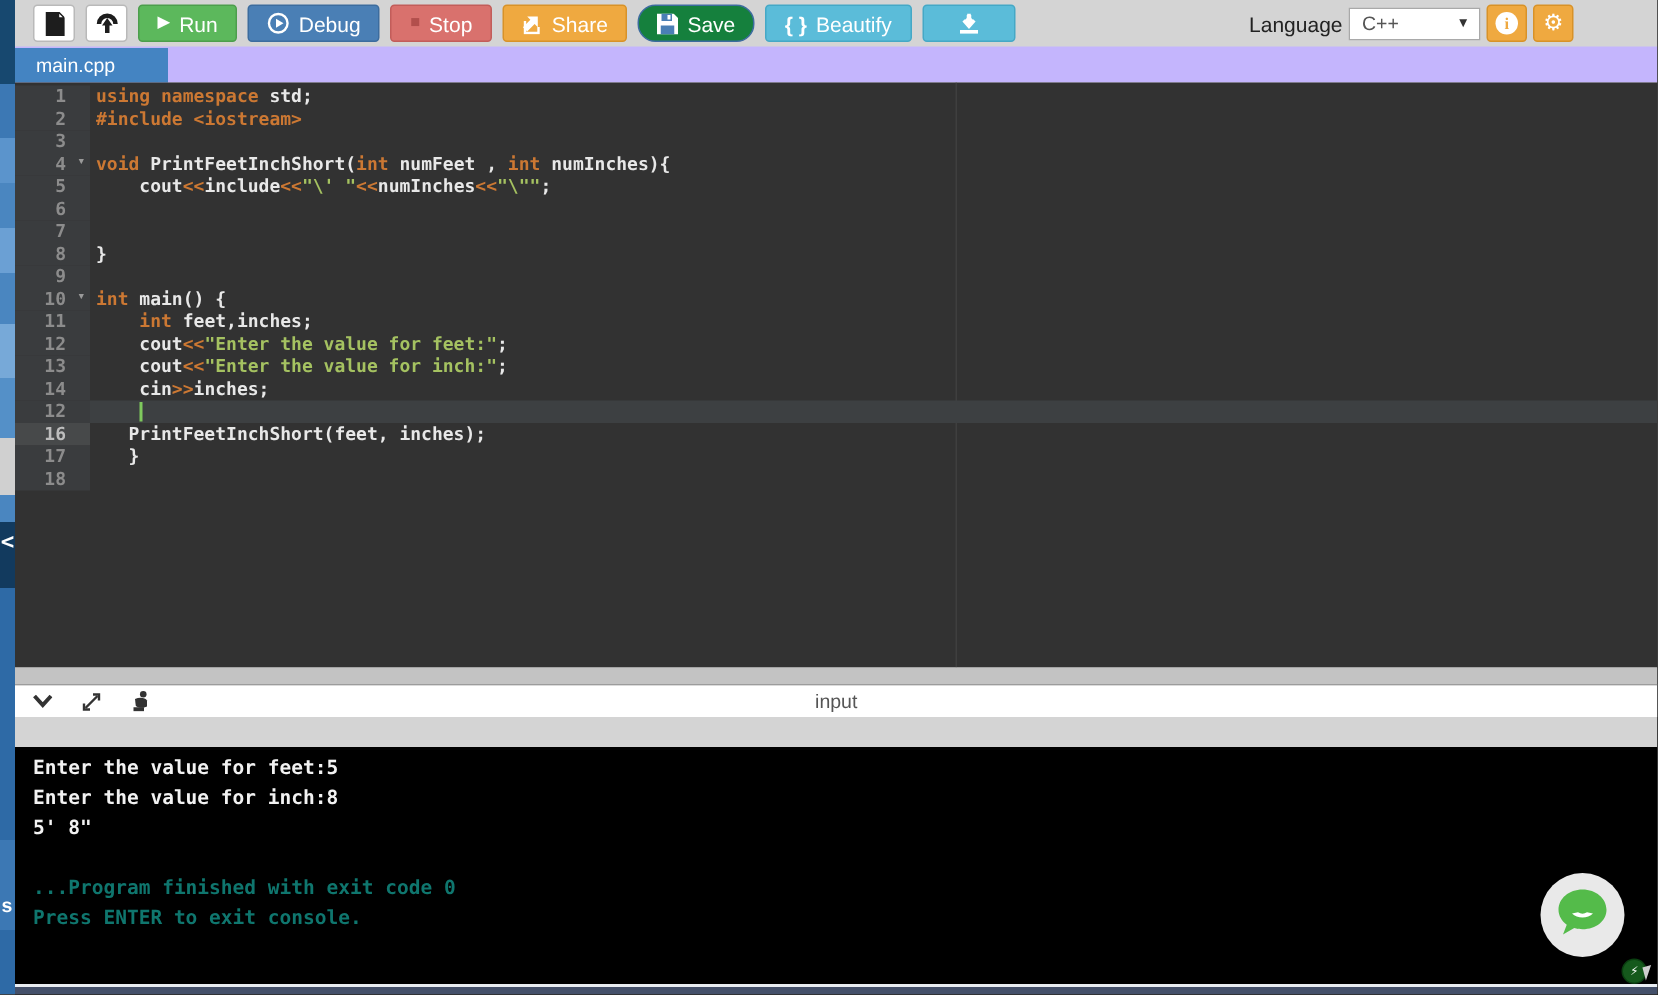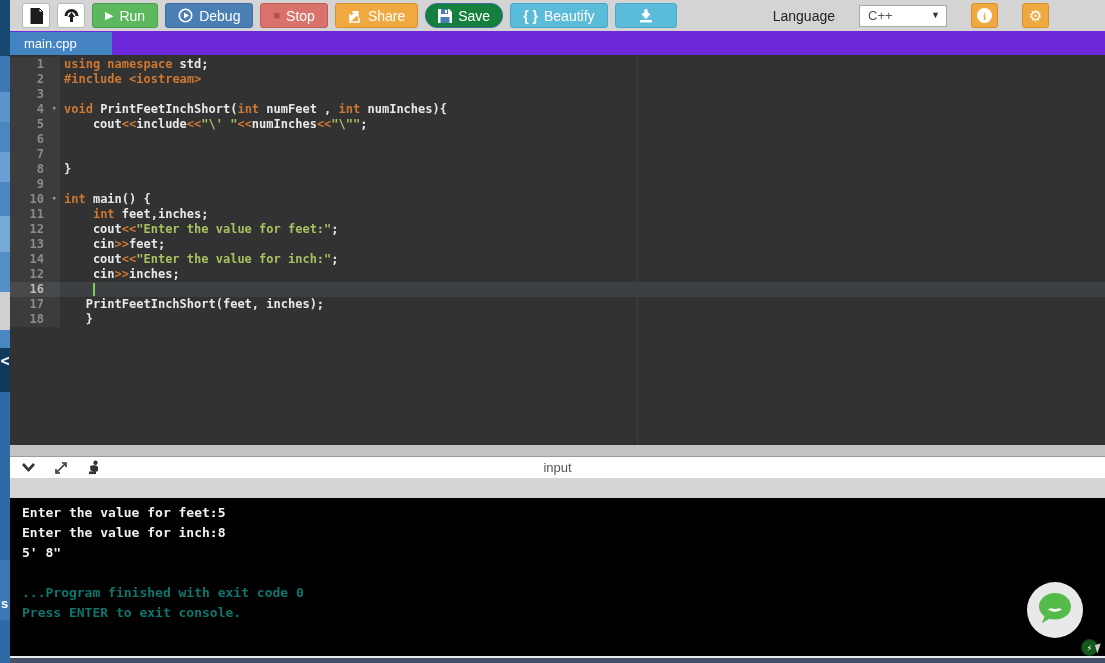--- a/index.html
+++ b/index.html
@@ -28,33 +28,33 @@
   .btn-run{background:#5cb85c;border-color:#4c9e4c;}
   .btn-debug{background:#4a7fb5;border-color:#3c6c9e;}
   .btn-stop{background:#d9716d;border-color:#c25d5a;}
   .btn-share{background:#efa940;border-color:#d89228;}
   .btn-save{background:#15803d;border-color:#3c6c9e;border-radius:12px;}
   .btn-beautify{background:#5bbcd9;border-color:#45a8c6;}
   .btn-download{background:#5bbcd9;border-color:#45a8c6;width:62px;justify-content:center;}
   .run-glyph{font-size:11px;line-height:1;}
   .stop-glyph{font-size:11px;line-height:1;color:#b24f4c;}
   .beautify-braces{font-weight:700;}
-  .toolbar-right{margin-left:auto;display:flex;align-items:center;gap:24px;}
+  .toolbar-right{margin-left:auto;display:flex;align-items:center;gap:4px;}
   .lang-label{color:#222;font-size:14px;}
   .lang-select{position:relative;width:88px;height:22px;background:#fff;border:1px solid #a9a9a9;
     box-sizing:border-box;font-size:13px;color:#555;display:flex;align-items:center;
     padding-left:8px;cursor:pointer;}
   .lang-select .arrow{position:absolute;right:6px;top:4px;font-size:9px;color:#333;}
   .btn-square{width:27px;padding:0;justify-content:center;background:#efa940;border-color:#d89228;}
   .info-circle{width:15px;height:15px;border-radius:50%;background:#fff;color:#efa940;
     font:700 11px "Liberation Serif",serif;display:flex;align-items:center;justify-content:center;}
   .gear-glyph{font-size:15px;line-height:1;}
 
   
-  .tabrow{position:absolute;left:10px;top:31px;right:0;height:24px;background:#6d28d9;text-decoration:underline;}
+  .tabrow{position:absolute;left:10px;top:31px;right:0;height:24px;background:#c4b5fd;text-decoration:underline;}
   .tab{position:absolute;left:0;top:1px;width:102px;height:23px;background:#4484c2;color:#fff;
     font-size:13px;display:flex;align-items:center;padding-left:14px;box-sizing:border-box;cursor:pointer;}
 
   
   .editor{position:absolute;left:10px;top:55px;right:0;height:390px;background:#323232;overflow:hidden;}
   .print-margin{position:absolute;left:627px;top:0;bottom:0;width:1px;background:#3f3f3f;}
   .gutter{position:absolute;left:0;top:2px;width:50px;}
   .gline{height:15px;line-height:15px;font:700 12px "DejaVu Sans Mono",monospace;color:#8c8c8c;
     text-align:right;padding-right:16px;background:#3a3c3e;position:relative;box-sizing:border-box;}
   .gline.gactive{background:#47494a;color:#bdbdbd;}
@@ -219,21 +219,20 @@
         <div class="cline"></div>
         <div class="cline"><span class="kw">void </span><span class="id">PrintFeetInchShort(</span><span class="kw">int</span><span class="id"> numFeet , </span><span class="kw">int</span><span class="id"> numInches){</span></div>
         <div class="cline"><span class="id">    cout</span><span class="kw">&lt;&lt;</span><span class="id">include</span><span class="kw">&lt;&lt;</span><span class="str">"\' "</span><span class="kw">&lt;&lt;</span><span class="id">numInches</span><span class="kw">&lt;&lt;</span><span class="str">"\""</span><span class="id">;</span></div>
         <div class="cline"></div>
         <div class="cline"></div>
         <div class="cline"><span class="id">}</span></div>
         <div class="cline"></div>
         <div class="cline"><span class="kw">int </span><span class="id">main() {</span></div>
         <div class="cline"><span class="id">    </span><span class="kw">int</span><span class="id"> feet,inches;</span></div>
         <div class="cline"><span class="id">    cout</span><span class="kw">&lt;&lt;</span><span class="str">"Enter the value for feet:"</span><span class="id">;</span></div>
-        <div class="cline"><span class="id">    cin</span><span class="kw">&gt;&gt;</span><span class="id">feet;</span></div>
         <div class="cline"><span class="id">    cout</span><span class="kw">&lt;&lt;</span><span class="str">"Enter the value for inch:"</span><span class="id">;</span></div>
         <div class="cline"><span class="id">    cin</span><span class="kw">&gt;&gt;</span><span class="id">inches;</span></div>
         <div class="cline active"><span class="id">    </span><span class="cursor"></span></div>
         <div class="cline"><span class="id">   PrintFeetInchShort(feet, inches);</span></div>
         <div class="cline"><span class="id">   }</span></div>
       </div>
   </div>
 
   <div class="sep"></div>
 

